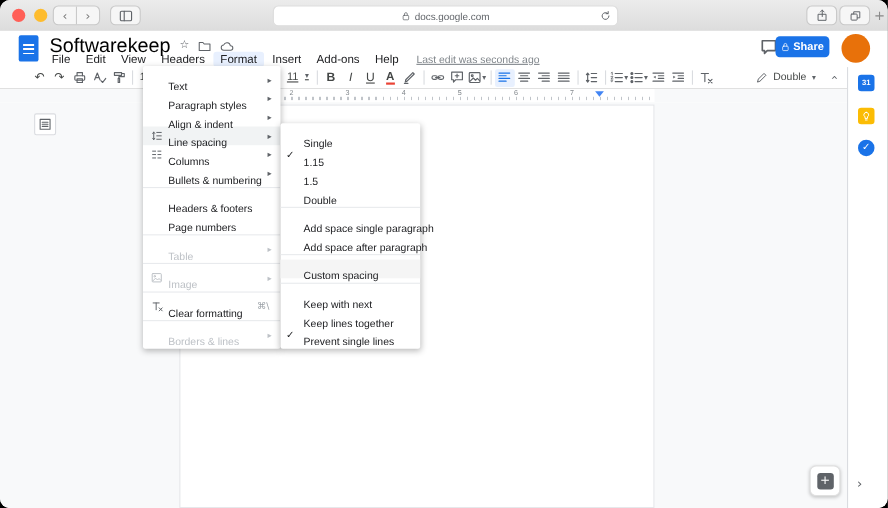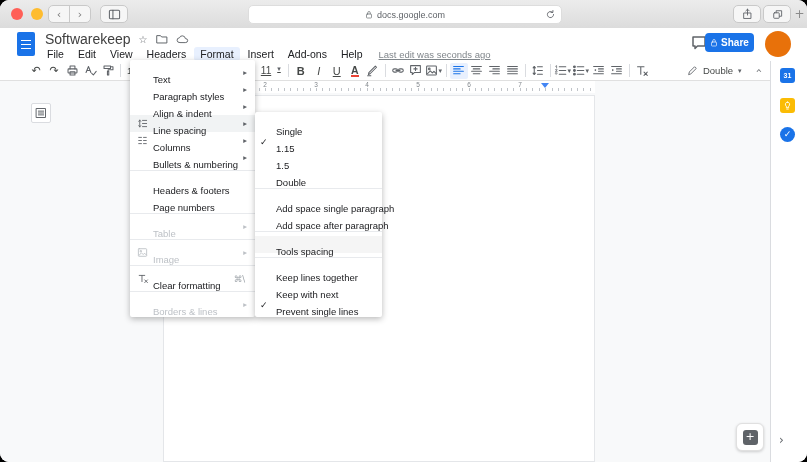--- a/index.html
+++ b/index.html
@@ -21,21 +21,21 @@
   .reload{position:absolute;right:5px;top:3px;}
   .share-chrome{right:46px;width:26px;}
   .tabs-chrome{right:16px;width:26px;}
   .newtab{position:absolute;right:1px;top:5px;width:13px;height:17px;color:#8a8a8a;font-size:12px;display:flex;align-items:center;justify-content:center;}
 
   
   .docs-header{position:absolute;left:0;top:28px;width:807px;height:33px;background:#fff;}
   .docs-logo{position:absolute;left:17px;top:4px;width:18px;height:24px;background:#1a73e8;border-radius:2px;}
   .docs-logo .lines{position:absolute;left:4px;top:8px;width:10px;height:10px;background:repeating-linear-gradient(#fff 0 1.5px,transparent 1.5px 4px);}
   .title-row{position:absolute;left:45px;top:3px;display:flex;align-items:center;gap:8px;}
-  .doc-title{font-size:14px;color:#404040;}
+  .doc-title{font-size:18px;color:#000000;}
   .title-ic{color:#5f6368;font-size:10px;display:flex;align-items:center;}
   .menubar{position:absolute;left:41px;top:19px;display:flex;align-items:center;gap:2px;font-size:10.5px;color:#202124;}
   .menu-item{padding:1px 6px;border-radius:3px;}
   .menu-item.active{background:#e8f0fe;}
   .last-edit{margin-left:8px;font-size:9.5px;color:#80868b;text-decoration:underline;}
   .comment-hdr{position:absolute;right:100px;top:7px;}
   .share-btn{position:absolute;right:53px;top:5px;width:49px;height:19px;background:#1a73e8;border-radius:4px;display:flex;align-items:center;justify-content:center;gap:3px;color:#fff;font-size:10px;font-weight:bold;}
   .avatar{position:absolute;right:16px;top:3px;width:26px;height:26px;border-radius:50%;background:#e8710a;}
 
   
@@ -470,30 +470,30 @@
       <span class="mcheck"></span>
         <span class="mlabel">Add space single paragraph</span>
     </div>
     <div class="mrow">
       <span class="mcheck"></span>
         <span class="mlabel">Add space after paragraph</span>
     </div>
     <div class="mdiv"></div>
     <div class="mrow hov">
       <span class="mcheck"></span>
-        <span class="mlabel">Tools spacing</span>
-    </div>
-    <div class="mdiv"></div>
+        <span class="mlabel">Custom spacing</span>
+    </div>
+    <div class="mdiv"></div>
+    <div class="mrow">
+      <span class="mcheck"></span>
+        <span class="mlabel">Keep with next</span>
+    </div>
     <div class="mrow">
       <span class="mcheck"></span>
         <span class="mlabel">Keep lines together</span>
     </div>
     <div class="mrow">
-      <span class="mcheck"></span>
-        <span class="mlabel">Keep with next</span>
-    </div>
-    <div class="mrow">
       <span class="mcheck glyph">✓</span>
         <span class="mlabel">Prevent single lines</span>
     </div>
   </div>
 
 </div>
 
 </body></html>

